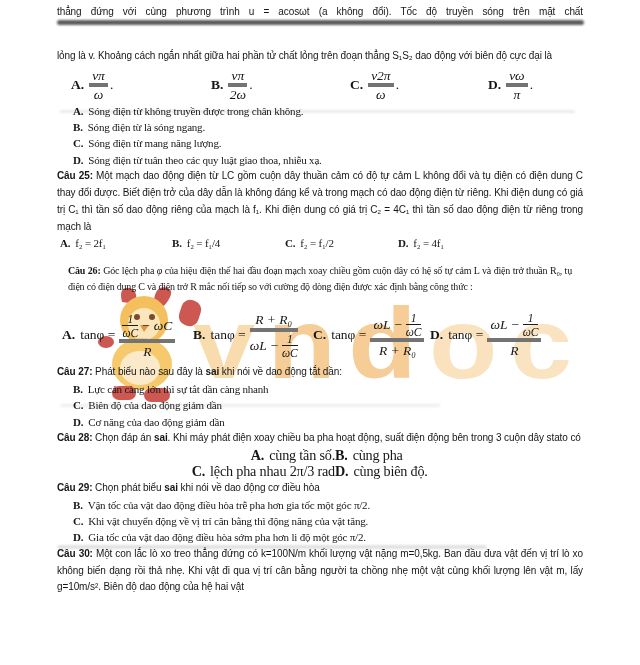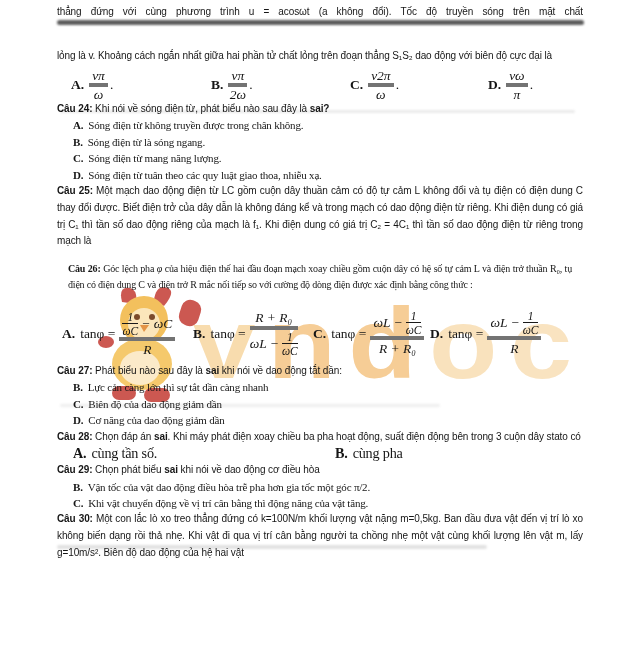--- a/index.html
+++ b/index.html
@@ -53,21 +53,21 @@
   .mrow .m2{width:120px;}
   .mrow .m3{width:117px;}
   .mrow .fn{margin-right:4px;white-space:nowrap;}
   .bigfrac>.num,.bigfrac>.den{line-height:normal;}
   .sfrac{display:inline-block;text-align:center;vertical-align:middle;font-size:11.5px;}
   .sfrac .num{display:block;border-bottom:1px solid #1a1a1a;padding:0 2px;line-height:12px;}
   .sfrac .den{display:block;line-height:12px;padding-top:1px;}
   .nrow{display:inline-flex;align-items:center;gap:3px;justify-content:center;}
   
   .grid2 .row{display:flex;font-family:"Liberation Serif",serif;font-size:14.2px;
-              line-height:16.4px;letter-spacing:-.2px;}
+              line-height:16.4px;letter-spacing:-.2px;text-align:right;}
   .grid2 .cL{margin-left:16px;width:262px;}
   .grid2 .cR{}
 </style>
 </head>
 <body>
 
 <div class="page">
 
   <svg class="wm wm-mascot" viewBox="0 0 116 120" xmlns="http://www.w3.org/2000/svg">
     <path d="M30 18 Q26 2 38 4 Q46 6 44 20 Z" fill="#c5413a"></path>
@@ -124,27 +124,32 @@
       <div class="fopt">
         <b class="ol">D.</b>
         <span class="frac it">
           <span class="num">vω</span>
           <span class="den">π</span>
         </span>
         <span class="fdot">.</span>
       </div>
     </div>
 
-    <p class="sans" style="margin-top:-2px;"><b>Câu 24:</b><span> Khi nói về sóng điện từ, phát biểu nào sau đây là </span><b>sai?</b></p>
     <div class="optline"><b class="ol">A.</b><span>Sóng điện từ không truyền được trong chân không.</span></div>
     <div class="optline"><b class="ol">B.</b><span>Sóng điện từ là sóng ngang.</span></div>
     <div class="optline"><b class="ol">C.</b><span>Sóng điện từ mang năng lượng.</span></div>
     <div class="optline"><b class="ol">D.</b><span>Sóng điện từ tuân theo các quy luật giao thoa, nhiễu xạ.</span></div>
 
     <p class="sans"><b>Câu 25:</b><span> Một mạch dao động điện từ LC gồm cuộn dây thuần cảm có độ tự cảm L không đổi và tụ điện có điện dung C thay đổi được. Biết điện trở của dây dẫn là không đáng kể và trong mạch có dao động điện từ riêng. Khi điện dung có giá trị C₁ thì tần số dao động riêng của mạch là f₁. Khi điện dung có giá trị C₂ = 4C₁ thì tần số dao động điện từ riêng trong mạch là</span></p>
+    <div class="optline" style="margin-left:3px;display:flex;">
+      <span style="width:112px;"><b class="ol">A.</b><span>f₂ = 2f₁</span></span>
+      <span style="width:113px;"><b class="ol">B.</b><span>f₂ = f₁/4</span></span>
+      <span style="width:113px;"><b class="ol">C.</b><span>f₂ = f₁/2</span></span>
+      <span><b class="ol">D.</b><span>f₂ = 4f₁</span></span>
+    </div>
 
     <p class="serifp"><b>Câu 26:</b><span> Góc lệch pha </span><span class="it">φ</span><span> của hiệu điện thế hai đầu đoạn mạch xoay chiều gồm cuộn dây có hệ số tự cảm L và điện trở thuần R₀, tụ điện có điện dung C và điện trở R mắc nối tiếp so với cường độ dòng điện được xác định bằng công thức :</span></p>
 
     <div class="mrow">
       <div class="fopt m1">
         <b class="ol">A.</b>
         <span class="fn">tanφ =</span>
         <span class="frac bigfrac it">
           <span class="num">
             <span class="nrow">
@@ -212,22 +217,27 @@
     <div class="optline"><b class="ol">B.</b><span>Lực cản càng lớn thì sự tắt dần càng nhanh</span></div>
     <div class="optline"><b class="ol">C.</b><span>Biên độ của dao động giảm dần</span></div>
     <div class="optline"><b class="ol">D.</b><span>Cơ năng của dao động giảm dần</span></div>
 
     <p class="sans"><b>Câu 28:</b><span> Chọn đáp án </span><b>sai</b><span>. Khi máy phát điện xoay chiều ba pha hoạt động, suất điện động bên trong 3 cuộn dây stato có</span></p>
     <div class="grid2">
       <div class="row">
         <span class="cL"><b class="ol">A.</b><span>cùng tần số.</span></span>
         <span class="cR"><b class="ol">B.</b><span>cùng pha</span></span>
       </div>
+      <div class="row">
+        <span class="cL"><b class="ol">C.</b><span>lệch pha nhau 2π/3 rad</span></span>
+        <span class="cR"><b class="ol">D.</b><span>cùng biên độ.</span></span>
+      </div>
     </div>
 
     <p class="sans"><b>Câu 29:</b><span> Chọn phát biểu </span><b>sai</b><span> khi nói về dao động cơ điều hòa</span></p>
     <div class="optline"><b class="ol">B.</b><span>Vận tốc của vật dao động điều hòa trễ pha hơn gia tốc một góc π/2.</span></div>
     <div class="optline"><b class="ol">C.</b><span>Khi vật chuyển động về vị trí cân bằng thì động năng của vật tăng.</span></div>
+    <div class="optline"><b class="ol">D.</b><span>Gia tốc của vật dao động điều hòa sớm pha hơn li độ một góc π/2.</span></div>
 
     <p class="sans"><b>Câu 30:</b><span> Một con lắc lò xo treo thẳng đứng có k=100N/m khối lượng vật nặng m=0,5kg. Ban đầu đưa vật đến vị trí lò xo không biến dạng rồi thả nhẹ. Khi vật đi qua vị trí cân bằng người ta chồng nhẹ một vật cùng khối lượng lên vật m, lấy g=10m/s². Biên độ dao động của hệ hai vật</span></p>
 
   </div>
 </div>
 
 </body></html>

